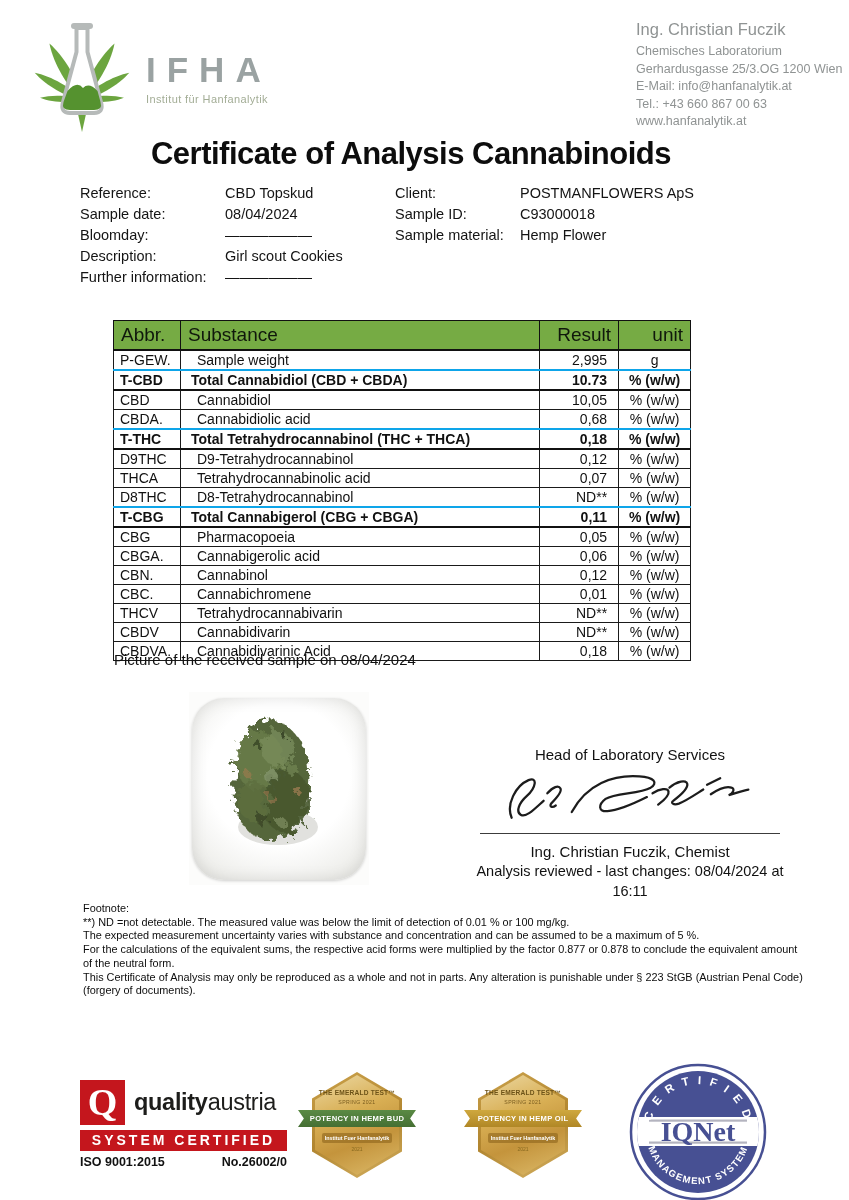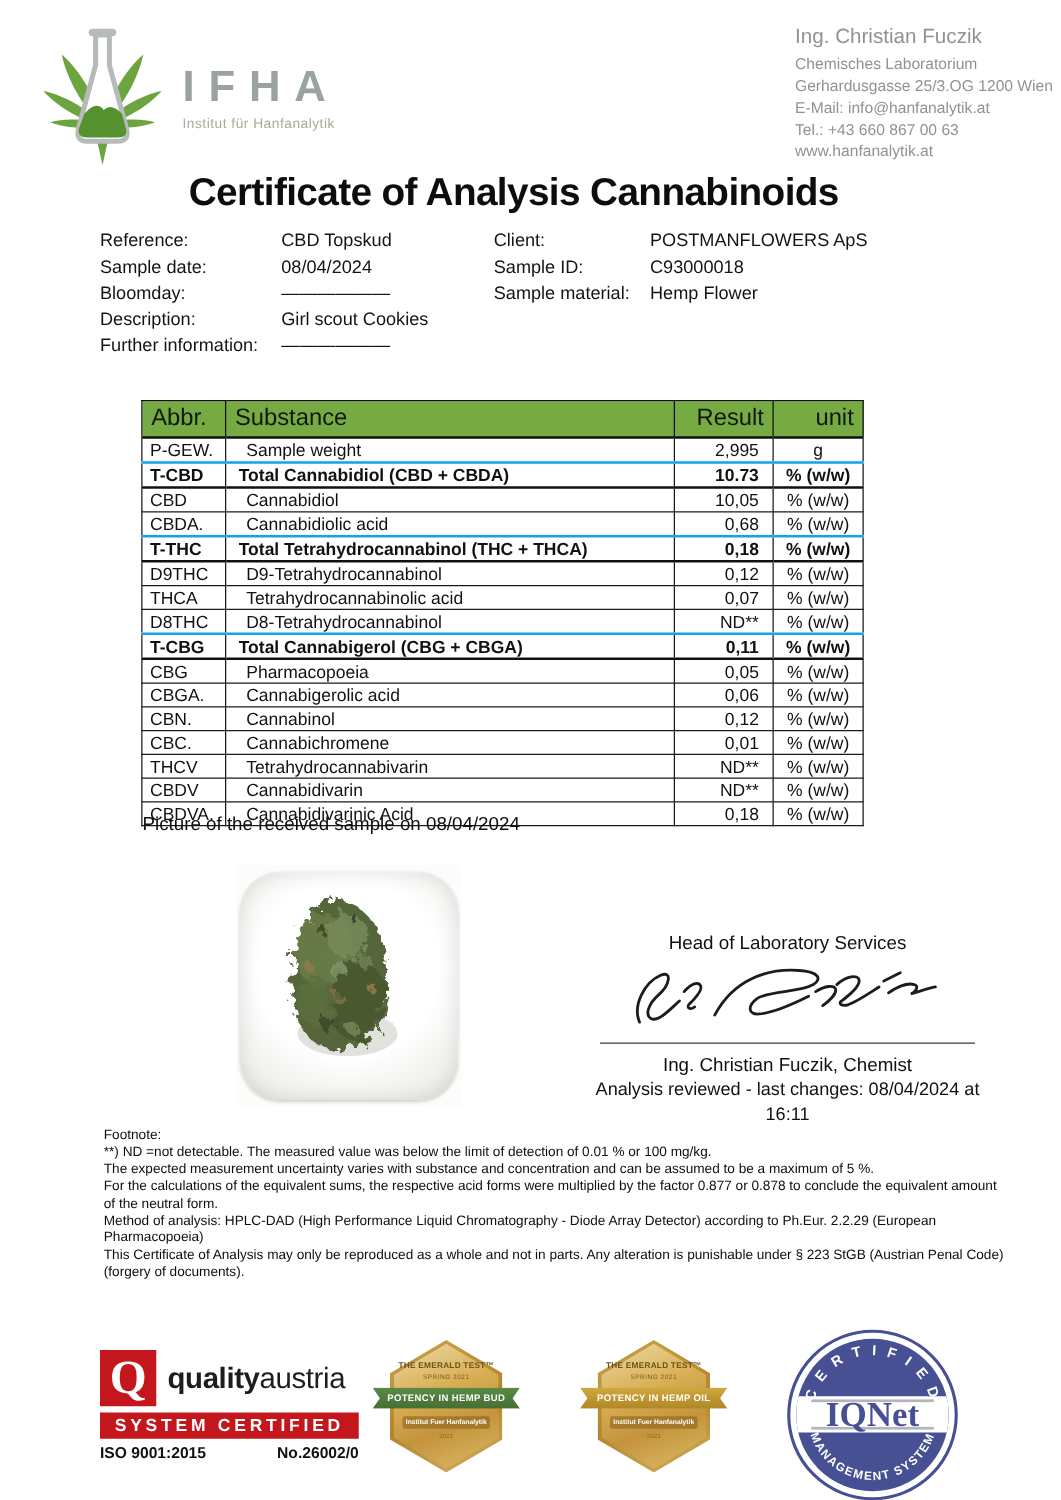--- a/index.html
+++ b/index.html
@@ -304,21 +304,20 @@
     <div class="sig-name">Ing. Christian Fuczik, Chemist</div>
     <div class="sig-review">Analysis reviewed - last changes: 08/04/2024 at</div>
     <div class="sig-review">16:11</div>
   </div>
 
   <div class="footnote">
     <div>Footnote:</div>
     <div>**) ND =not detectable. The measured value was below the limit of detection of 0.01 % or 100 mg/kg.</div>
     <div>The expected measurement uncertainty varies with substance and concentration and can be assumed to be a maximum of 5 %.</div>
     <div>For the calculations of the equivalent sums, the respective acid forms were multiplied by the factor 0.877 or 0.878 to conclude the equivalent amount of the neutral form.</div>
-    <div>Method of analysis: HPLC-DAD (High Performance Liquid Chromatography - Diode Array Detector) according to Ph.Eur. 2.2.29 (European Pharmacopoeia)</div>
     <div>This Certificate of Analysis may only be reproduced as a whole and not in parts. Any alteration is punishable under § 223 StGB (Austrian Penal Code) (forgery of documents).</div>
   </div>
 
   <div class="badge-qa">
     <div class="qa-top">
       <div class="qa-q">Q</div>
       <div class="qa-brand"><b>quality</b><span>austria</span></div>
     </div>
     <div class="qa-bar">SYSTEM CERTIFIED</div>
     <div class="qa-bottom">

